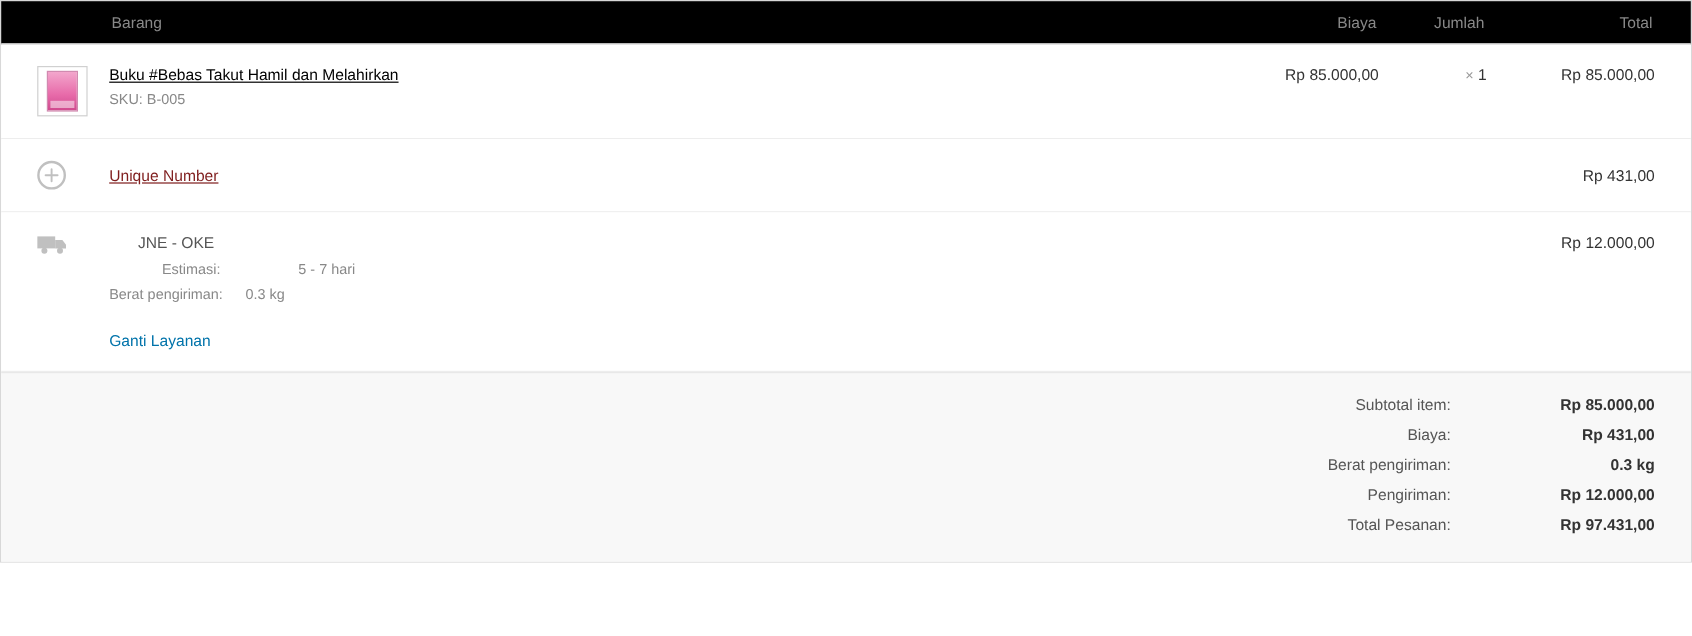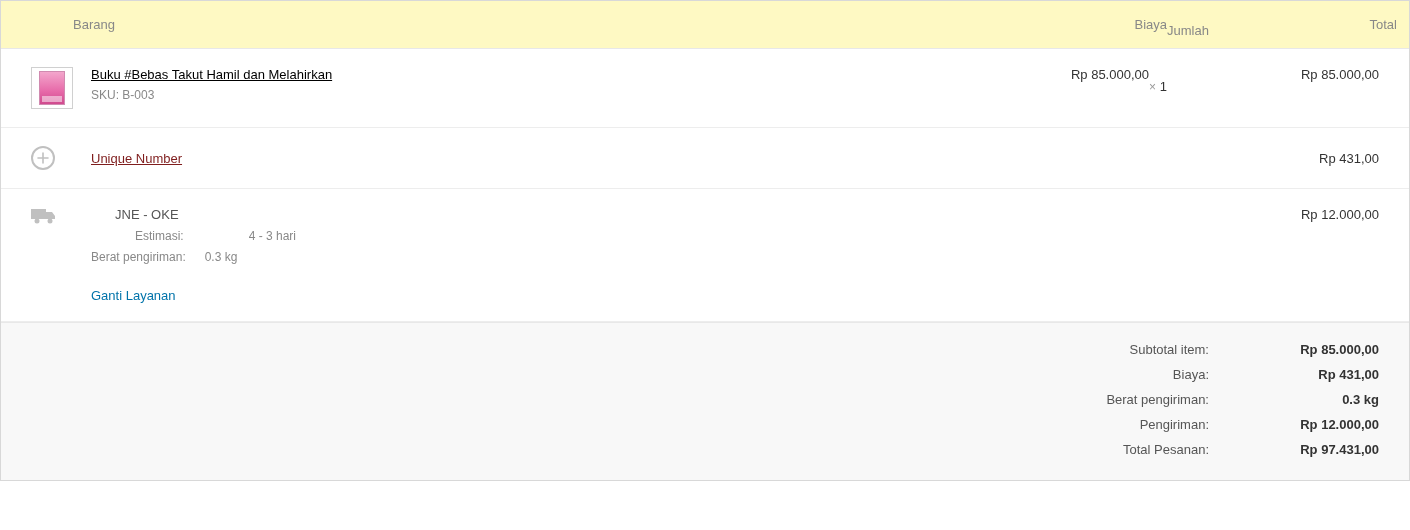--- a/index.html
+++ b/index.html
@@ -12,30 +12,30 @@
     color: #333;
   }
   .panel {
     width: 1410px;
     border: 1px solid #d8d8d8;
     background: #fff;
   }
   .header {
     display: flex;
     align-items: center;
-    padding: 10px 12px;
-    background: #fef9c3;
+    padding: 10px 32px;
+    background: #000000;
     border-bottom: 1px solid #e8e8e8;
     color: #888;
     font-size: 13px;
   }
   .col-thumb { width: 60px; }
   .col-item { flex: 1; }
   .col-cost { width: 140px; text-align: right; }
-  .col-qty { width: 90px; text-align: left; margin-top: 12px; }
+  .col-qty { width: 90px; text-align: right; }
   .col-total { width: 140px; text-align: right; }
   .row {
     display: flex;
     align-items: flex-start;
     padding: 18px 30px;
     border-bottom: 1px solid #ededed;
     background: #fff;
   }
   .row:last-of-type { border-bottom: none; }
   .thumb-box {
@@ -143,21 +143,21 @@
   <div class="row">
     <div class="col-thumb">
       <div class="thumb-box">
         <div class="thumb-book"></div>
       </div>
     </div>
     <div class="col-item">
       <a class="link">Buku #Bebas Takut Hamil dan Melahirkan</a>
       <div class="meta">
         <span>SKU:</span>
-        <span class="sku-val">B-003</span>
+        <span class="sku-val">B-005</span>
       </div>
     </div>
     <div class="col-cost">Rp 85.000,00</div>
     <div class="col-qty">
       <span class="qty-times">×</span>
       <span>1</span>
     </div>
     <div class="col-total">Rp 85.000,00</div>
   </div>
 
@@ -183,21 +183,21 @@
           <path d="M15 5 L21 5 L24 9 L24 12 L15 12 Z" fill="#c0c0c0"></path>
           <circle cx="6" cy="14" r="2.5" fill="#c0c0c0"></circle>
           <circle cx="19" cy="14" r="2.5" fill="#c0c0c0"></circle>
         </svg>
       </div>
     </div>
     <div class="col-item shipping-block">
       <div class="shipping-name">JNE - OKE</div>
       <div class="row-line">
         <span class="label" style="display:inline-block;width:110px;margin-left:44px;">Estimasi:</span>
-        <span class="val">4 - 3 hari</span>
+        <span class="val">5 - 7 hari</span>
       </div>
       <div class="row-line">
         <span class="label" style="display:inline-block;width:110px;">Berat pengiriman:</span>
         <span class="val">0.3 kg</span>
       </div>
       <div class="row-line" style="margin-top:24px;">
         <span class="link-plain">Ganti Layanan</span>
       </div>
     </div>
     <div class="col-cost"></div>

